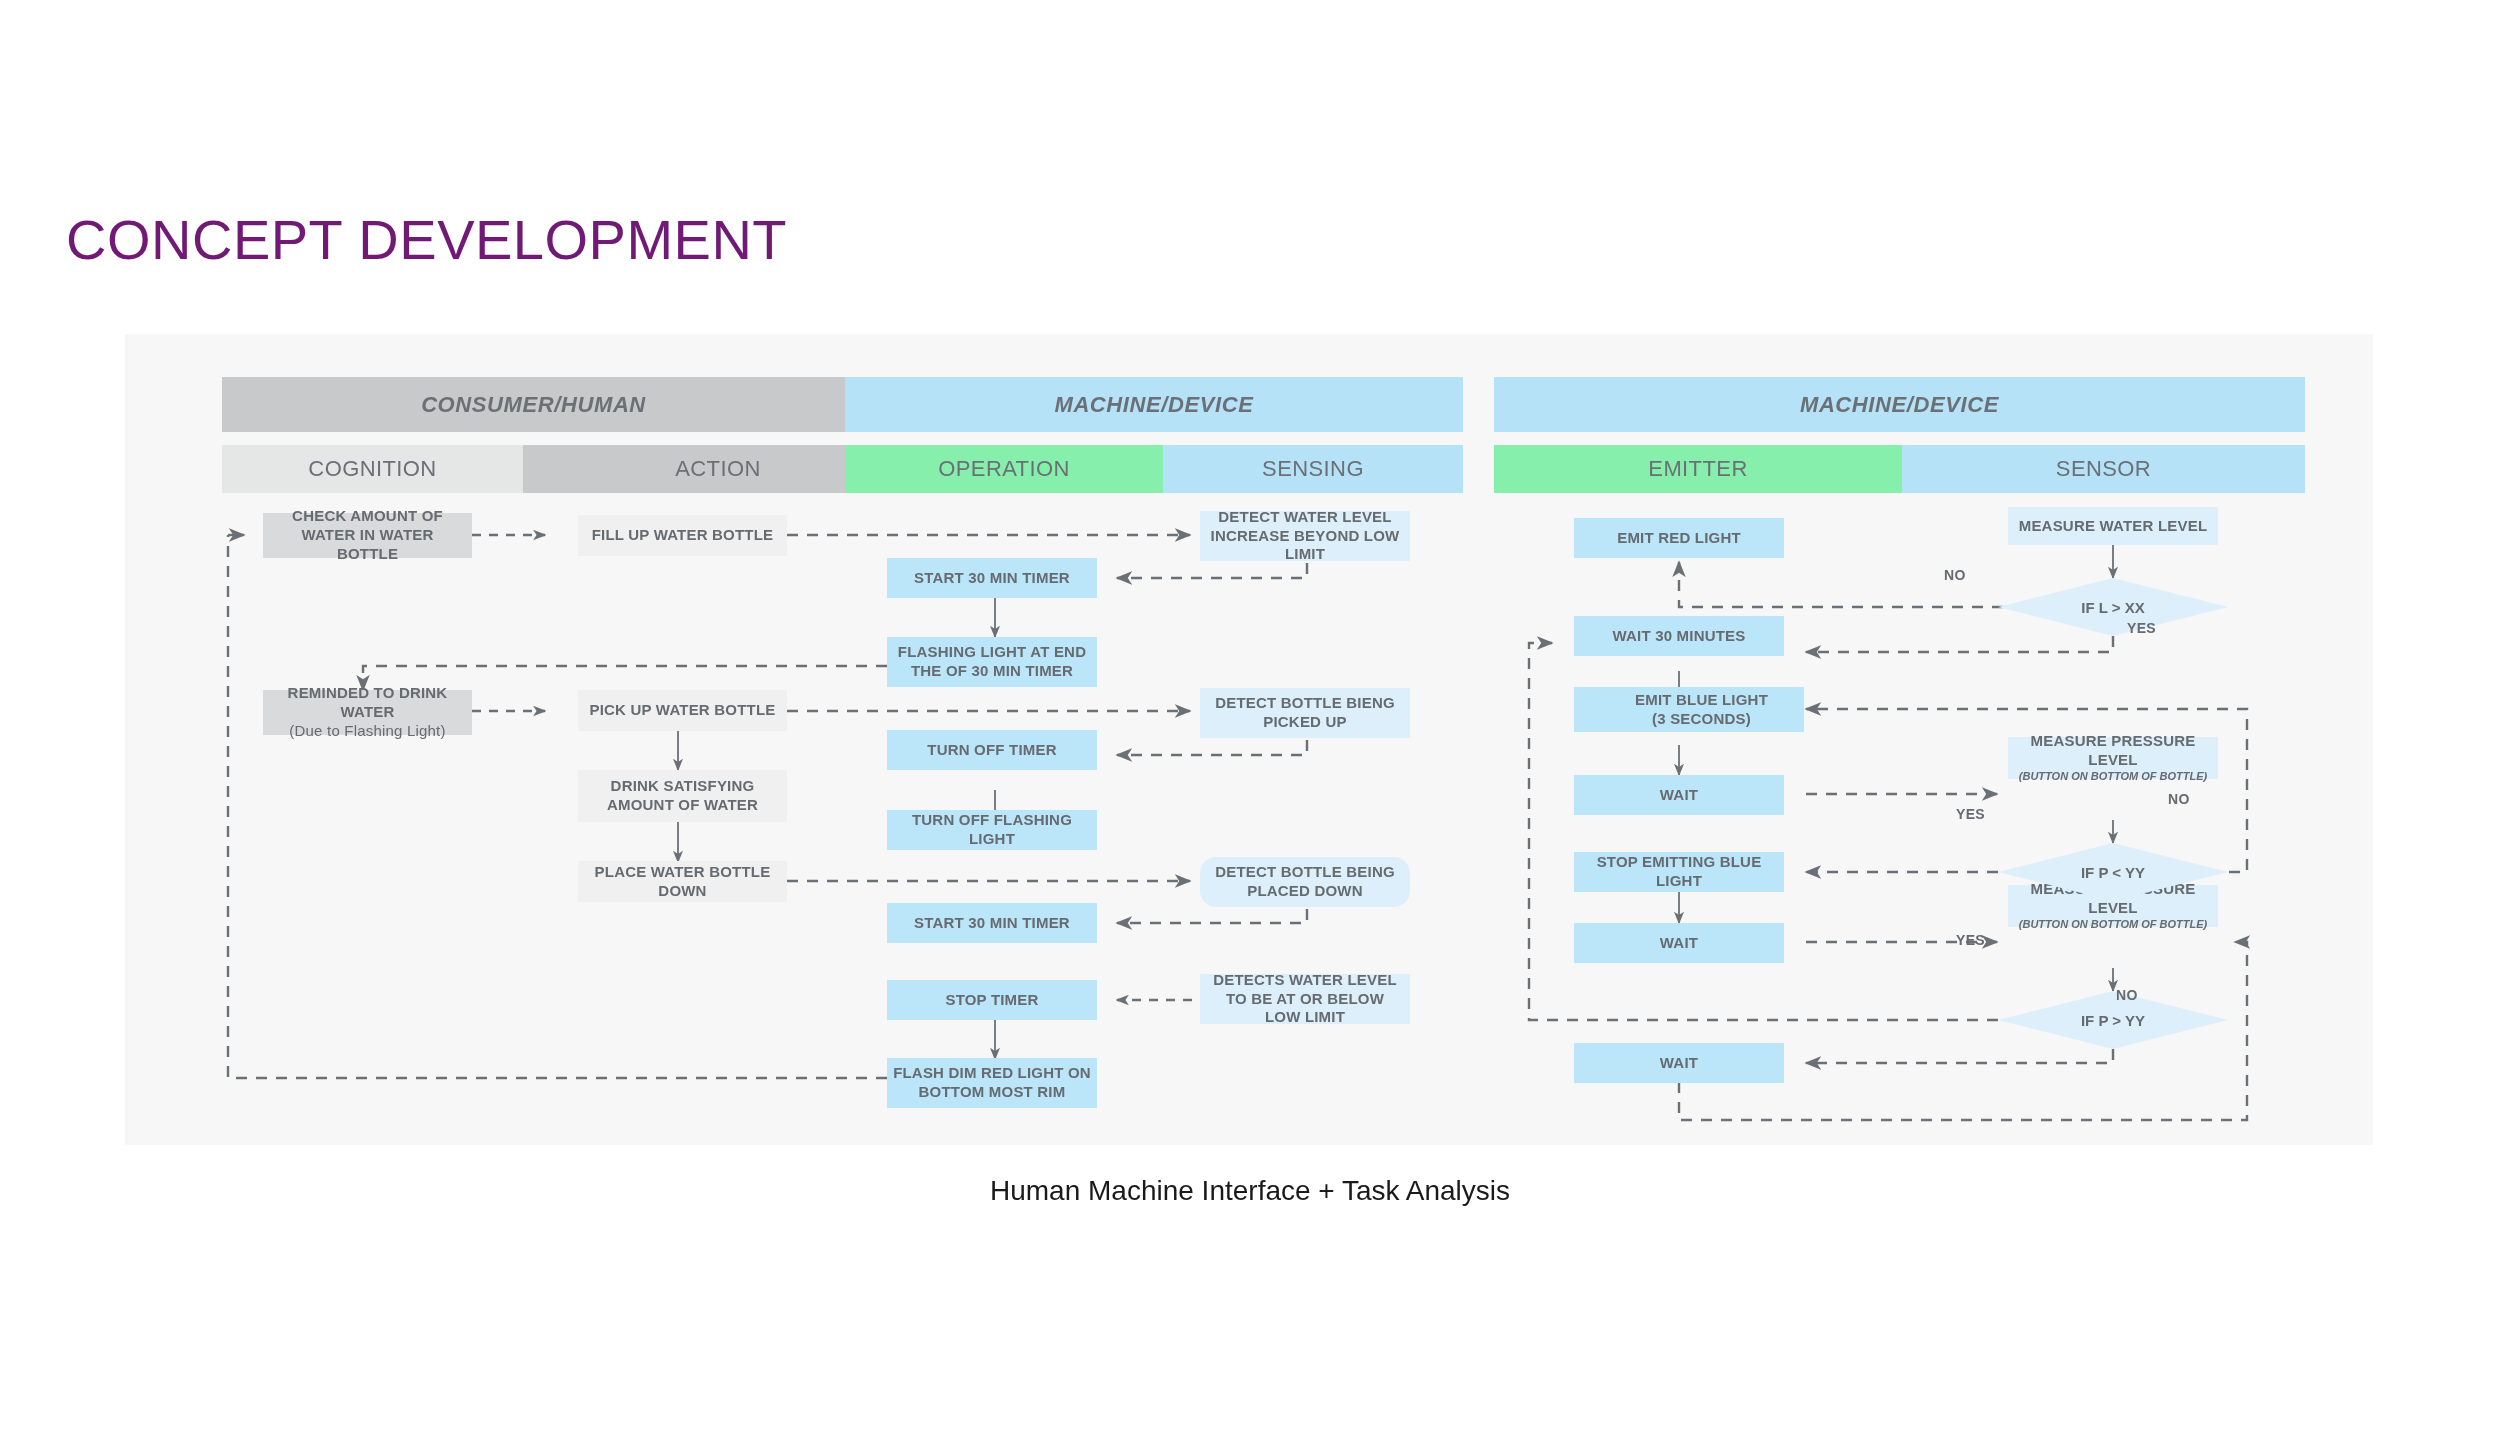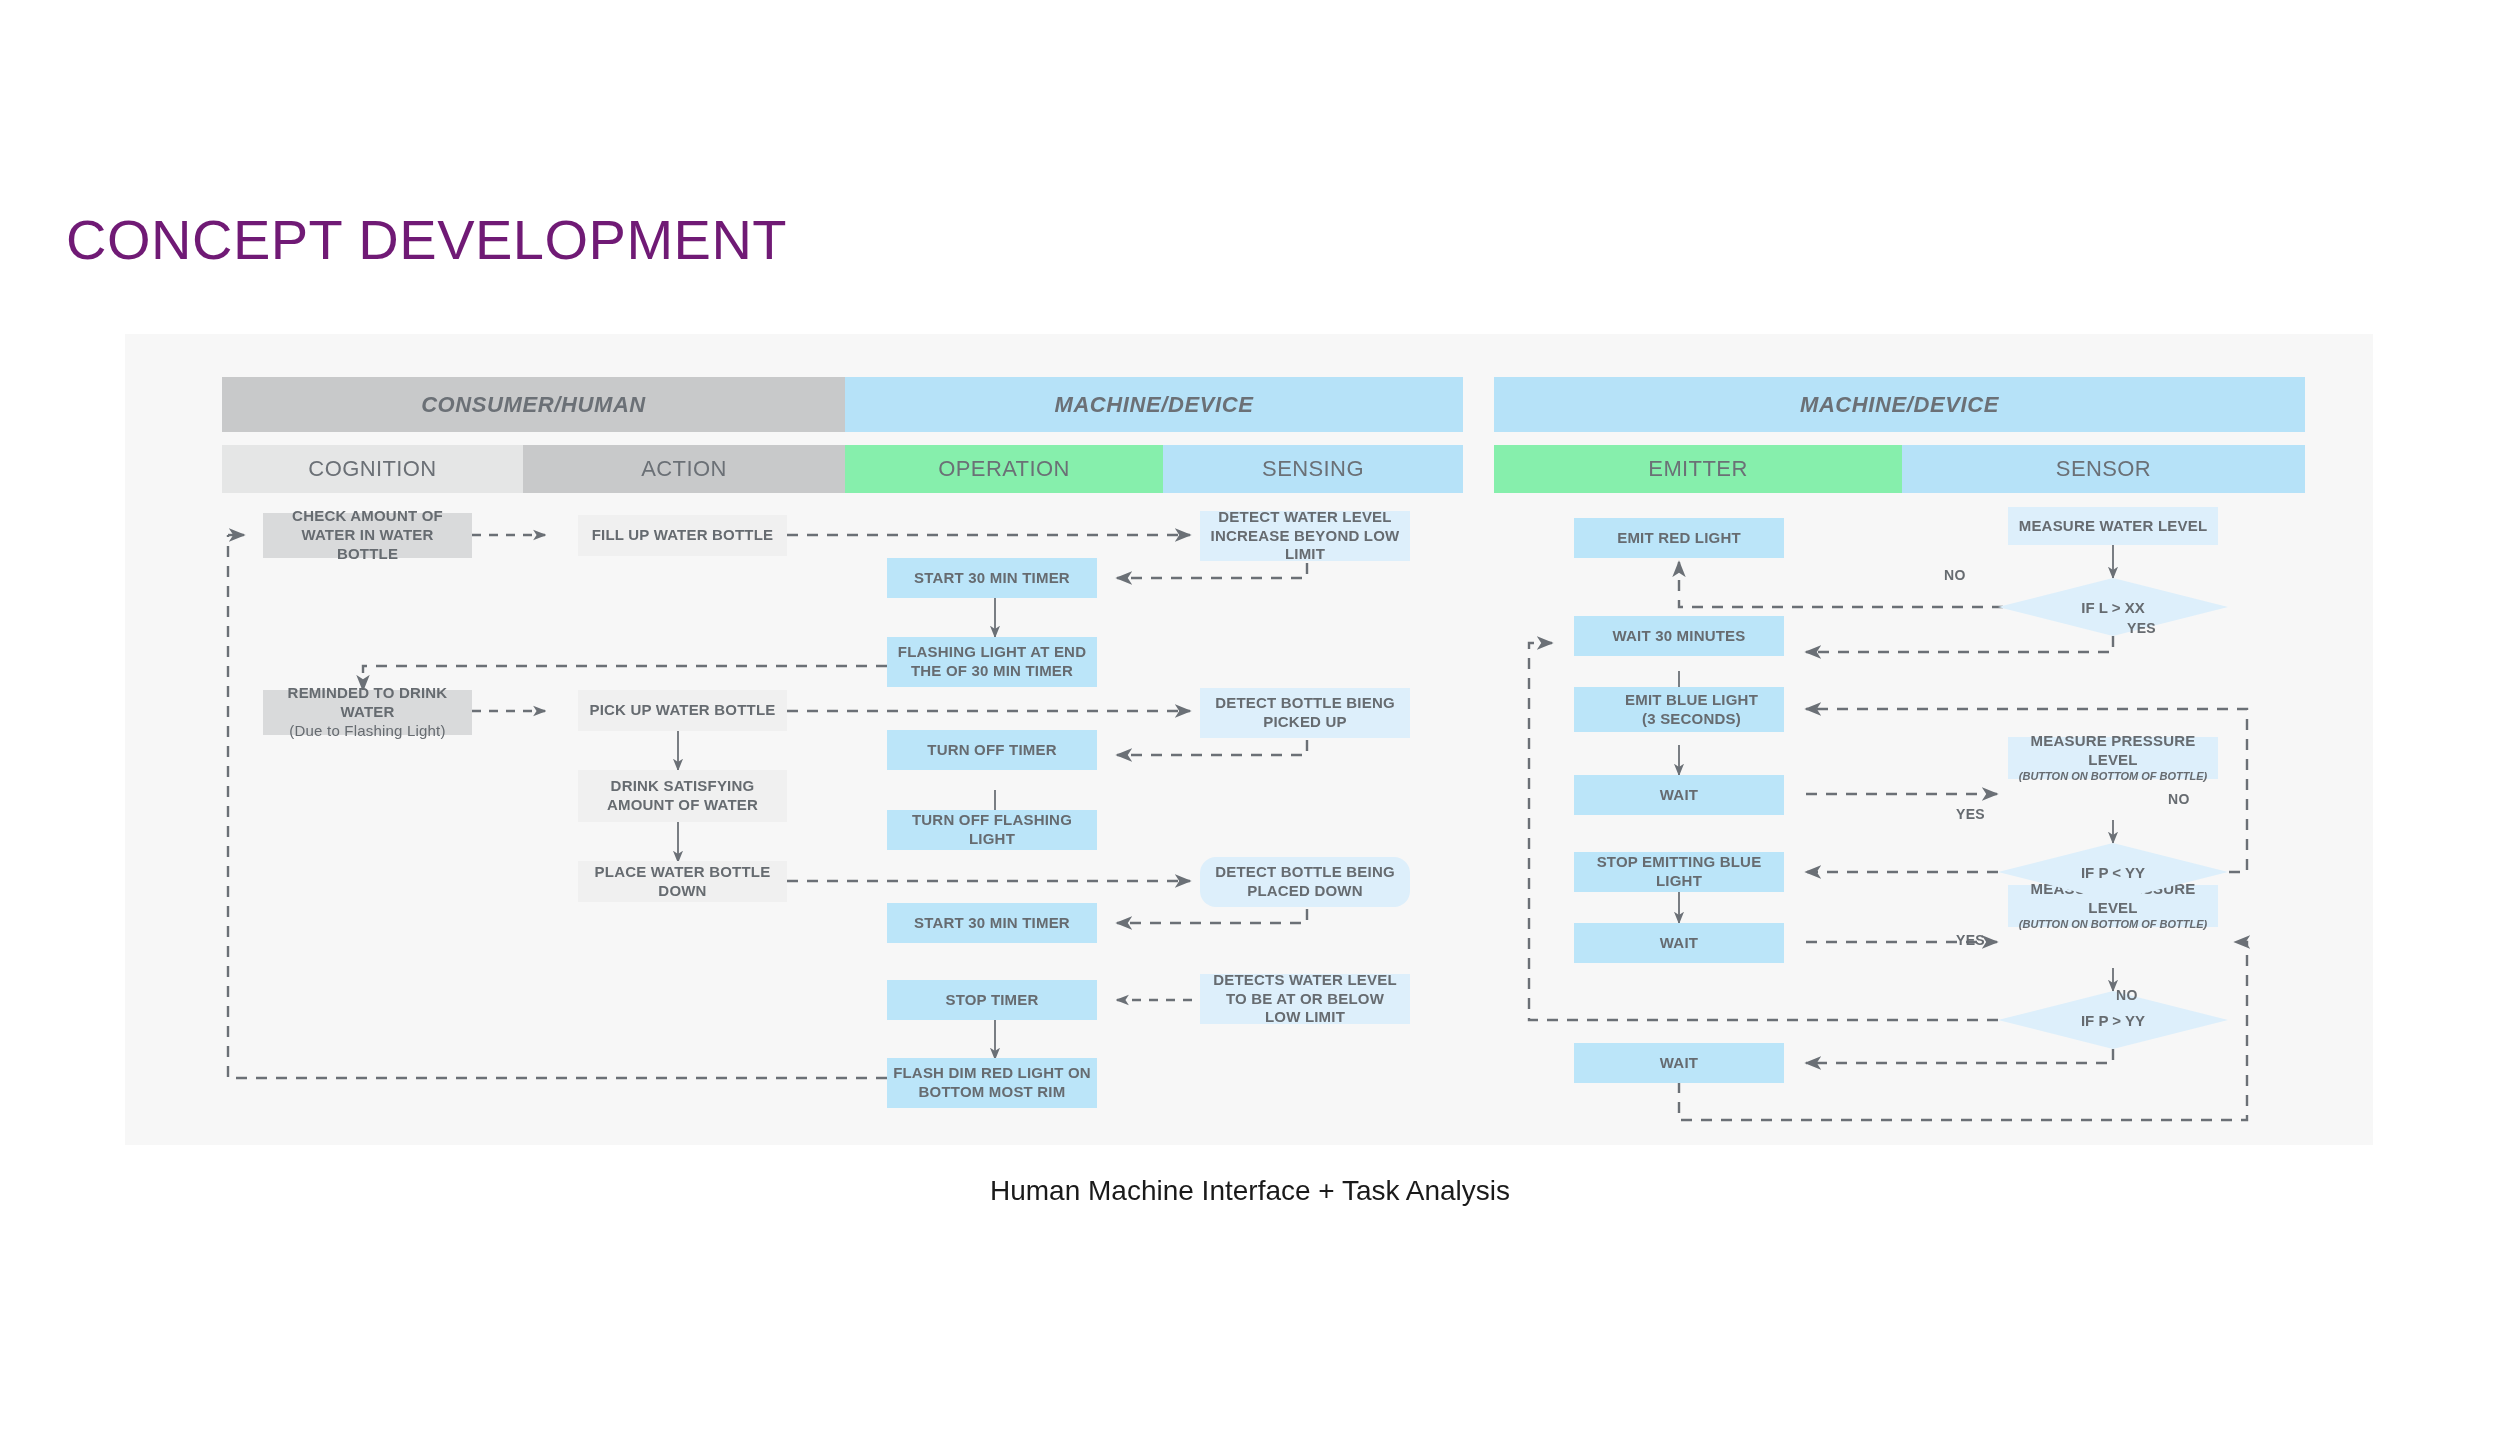--- a/index.html
+++ b/index.html
@@ -67,21 +67,21 @@
 
   <div id="page-title">CONCEPT DEVELOPMENT</div>
 
   <div id="panel"></div>
 
   <div class="band c-gray-dark" style="left:222px;top:377px;width:623px;height:55px;">CONSUMER/HUMAN</div>
   <div class="band c-blue-dark" style="left:845px;top:377px;width:618px;height:55px;">MACHINE/DEVICE</div>
   <div class="band c-blue-dark" style="left:1494px;top:377px;width:811px;height:55px;">MACHINE/DEVICE</div>
 
   <div class="subband c-gray-light" style="left:222px;top:445px;width:301px;height:48px;">COGNITION</div>
-  <div class="subband c-gray-dark" style="left:523px;top:445px;width:322px;height:48px;">ACTION</div>
+  <div class="subband c-gray-dark" style="left:523px;top:445px;width:322px;height:48px;padding-left:34px;">ACTION</div>
   <div class="subband c-blue-light" style="left:845px;top:445px;width:318px;height:48px;">OPERATION</div>
   <div class="subband c-blue-dark" style="left:1163px;top:445px;width:300px;height:48px;">SENSING</div>
   <div class="subband c-blue-light" style="left:1494px;top:445px;width:408px;height:48px;">EMITTER</div>
   <div class="subband c-blue-dark" style="left:1902px;top:445px;width:403px;height:48px;">SENSOR</div>
 
   <svg id="flow" viewBox="0 0 2500 1447" xmlns="http://www.w3.org/2000/svg">
     <defs>
       <marker id="ah" viewBox="0 0 10 10" refX="9" refY="5" markerWidth="7" markerHeight="7" orient="auto-start-reverse">
         <path d="M 0 1 L 10 5 L 0 9 L 2.6 5 z" fill="#6b7076"></path>
       </marker>
@@ -176,21 +176,21 @@
   <div class="node operation" style="left:887px;top:980px;width:210px;height:40px;">STOP TIMER</div>
   <div class="node operation" style="left:887px;top:1058px;width:210px;height:50px;">FLASH DIM RED LIGHT ON BOTTOM MOST RIM</div>
 
   <div class="node sensing" style="left:1200px;top:511px;width:210px;height:50px;">DETECT WATER LEVEL INCREASE BEYOND LOW LIMIT</div>
   <div class="node sensing" style="left:1200px;top:688px;width:210px;height:50px;">DETECT BOTTLE BIENG PICKED UP</div>
   <div class="node sensing" style="left:1200px;top:857px;width:210px;height:50px;border-radius:16px;">DETECT BOTTLE BEING PLACED DOWN</div>
   <div class="node sensing" style="left:1200px;top:974px;width:210px;height:50px;">DETECTS WATER LEVEL TO BE AT OR BELOW LOW LIMIT</div>
 
   <div class="node operation" style="left:1574px;top:518px;width:210px;height:40px;">EMIT RED LIGHT</div>
   <div class="node operation" style="left:1574px;top:616px;width:210px;height:40px;">WAIT 30 MINUTES</div>
-  <div class="node operation" style="left:1574px;top:687px;width:210px;height:45px;flex-direction:column;padding-left:31px;">
+  <div class="node operation" style="left:1574px;top:687px;width:230px;height:45px;flex-direction:column;padding-left:31px;">
     <span>EMIT BLUE LIGHT</span>
     <span>(3 SECONDS)</span>
   </div>
   <div class="node operation" style="left:1574px;top:775px;width:210px;height:40px;">WAIT</div>
   <div class="node operation" style="left:1574px;top:852px;width:210px;height:40px;">STOP  EMITTING BLUE LIGHT</div>
   <div class="node operation" style="left:1574px;top:923px;width:210px;height:40px;">WAIT</div>
   <div class="node operation" style="left:1574px;top:1043px;width:210px;height:40px;">WAIT</div>
 
   <div class="node sensing" style="left:2008px;top:507px;width:210px;height:38px;">MEASURE WATER LEVEL</div>
 

